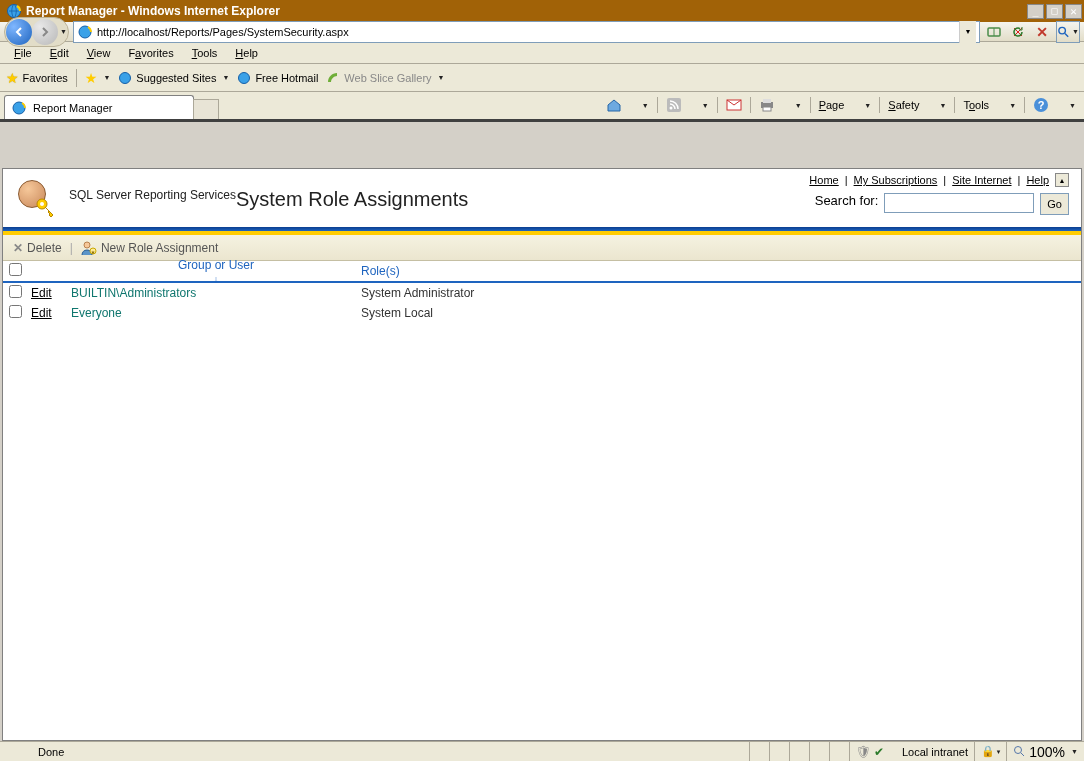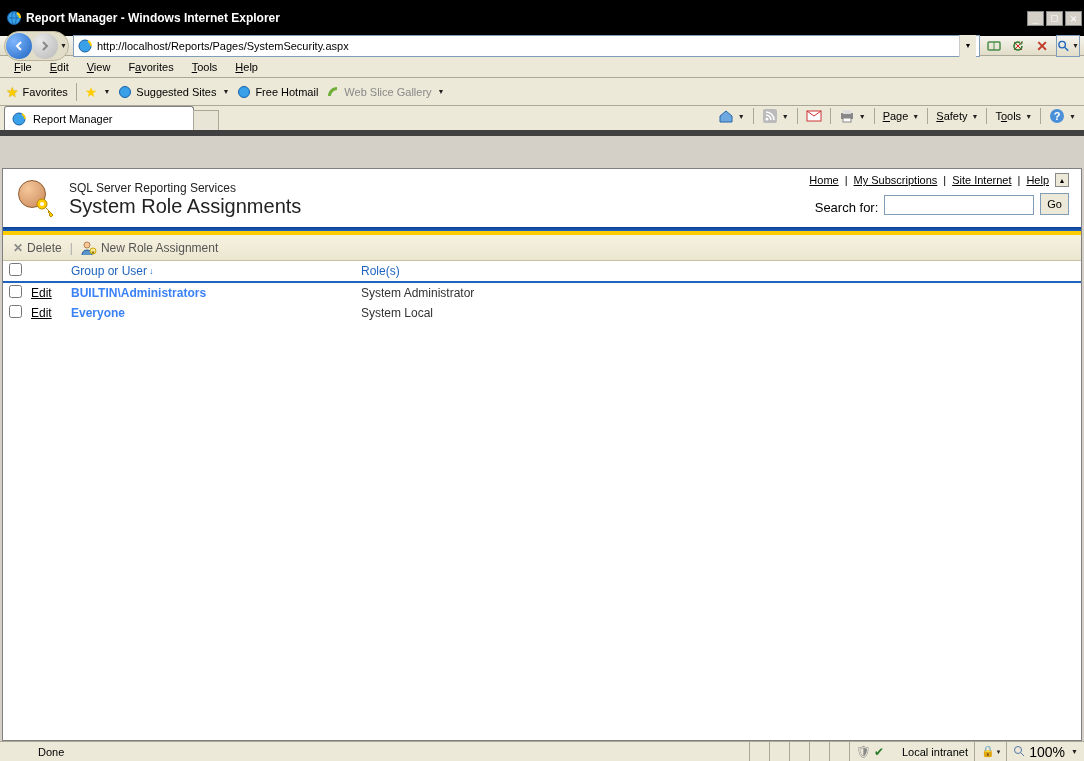--- a/index.html
+++ b/index.html
@@ -1,19 +1,19 @@
 <!DOCTYPE html>
 <html><head>
 <meta charset="utf-8">
 <style>
 * { box-sizing: border-box; margin: 0; padding: 0; font-family: Tahoma, Arial, sans-serif; }
 body { width: 1084px; height: 761px; background: #d4d0c8; overflow: hidden; font-size: 11px; }
 
 
-.titlebar { height: 36px; background: #000000; color: #fff; display: flex; align-items: center; padding: 0 2px; }
+.titlebar { height: 22px; background: #a16207; color: #fff; display: flex; align-items: center; padding: 0 2px; }
 .titlebar .ie-icon { width: 16px; height: 16px; margin: 0 4px; }
 .titlebar .title { flex: 1; font-weight: bold; font-size: 12px; }
 .winbtn { width: 17px; height: 15px; background: #d4d0c8; border: 1px solid #888; margin-left: 2px; display: flex; align-items: center; justify-content: center; cursor: pointer; font-family: monospace; font-size: 10px; line-height: 1; }
 .winbtn.close { font-size: 11px; }
 
 
 .navbar { height: 20px; background: linear-gradient(#f5f4ee,#e2ddc8); border-bottom: 1px solid #aca899; display: flex; align-items: center; padding: 0 4px; gap: 4px; }
 .circle-btn { width: 26px; height: 26px; border-radius: 50%; display: flex; align-items: center; justify-content: center; cursor: pointer; }
 .circle-btn.back { background: radial-gradient(circle at 30% 30%, #7fb7ff, #1e64bf); color: #fff; }
 .circle-btn.fwd { background: radial-gradient(circle at 30% 30%, #e8e8e8, #b8b8b8); color: #888; }
@@ -39,68 +39,68 @@
 .favbar { height: 28px; background: #ece9d8; border-bottom: 1px solid #aca899; display: flex; align-items: center; padding: 0 6px; gap: 8px; }
 .favitem { display: flex; align-items: center; gap: 4px; cursor: pointer; }
 .favitem.main { font-weight: normal; }
 .star { color: #ffcc00; font-size: 14px; text-shadow: 0 0 1px #aa8800; }
 .starplus { position: relative; font-size: 14px; color: #ffcc00; }
 .favsep { width: 1px; height: 18px; background: #aca899; }
 .ie-mini { width: 14px; height: 14px; display: inline-flex; align-items: center; justify-content: center; }
 .disabled-text { color: #888; }
 
 
-.tabbar { height: 30px; background: #ece9d8; border-bottom: 6px solid #404040; display: flex; align-items: flex-end; padding: 0 4px; }
+.tabbar { height: 30px; background: #ece9d8; border-bottom: 3px solid #404040; display: flex; align-items: flex-end; padding: 0 4px; }
 .tab { height: 24px; background: #fff; border: 1px solid #808080; border-bottom: none; border-top-left-radius: 3px; border-top-right-radius: 3px; display: flex; align-items: center; padding: 0 10px 0 6px; gap: 6px; min-width: 190px; cursor: pointer; }
 .tab .ie-mini { width: 16px; height: 16px; }
 .newtab { height: 20px; width: 26px; background: #e8e4d6; border: 1px solid #aca899; border-bottom: none; margin-left: -1px; cursor: pointer; }
 .cmdbar { margin-left: auto; display: flex; align-items: center; gap: 2px; padding-bottom: 4px; }
-.cmdbtn { display: flex; align-items: center; padding: 2px 4px; cursor: pointer; gap: 2px; }
+.cmdbtn { display: flex; align-items: center; padding: 2px 4px; cursor: pointer; gap: 18px; }
 .cmdbtn .icon { width: 16px; height: 16px; display: flex; align-items: center; justify-content: center; font-size: 13px; }
 .cmdsep { width: 1px; height: 16px; background: #aca899; margin: 0 2px; }
 
 
 .content { position: absolute; left: 2px; right: 2px; top: 136px; bottom: 20px; background: #fff; border: 1px solid #808080; overflow: auto; margin-top: 32px; }
 .topright-links { position: absolute; right: 12px; top: 4px; font-size: 11px; display: flex; align-items: center; gap: 6px; }
 .topright-links a { color: #000; text-decoration: underline; cursor: pointer; }
 .topright-links .sep { color: #000; }
 .scroll-up { width: 14px; height: 14px; background: #ece9d8; border: 1px solid #888; display: flex; align-items: center; justify-content: center; font-size: 7px; }
 
-.search-area { position: absolute; right: 12px; top: 24px; display: flex; align-items: flex-end; gap: 6px; font-size: 13px; font-family: Verdana, Arial, sans-serif; }
+.search-area { position: absolute; right: 12px; top: 24px; display: flex; align-items: flex-start; gap: 6px; font-size: 13px; font-family: Verdana, Arial, sans-serif; }
 .search-area input[type=text] { width: 150px; height: 20px; border: 1px solid #7f9db9; padding: 0 3px; font-size: 11px; }
 .gobtn { height: 22px; padding: 0 6px; background: #ece9d8; border: 1px solid #7f9db9; cursor: pointer; font-size: 11px; }
 
 .ssrs-header { display: flex; align-items: center; padding: 10px 14px 8px 14px; gap: 12px; }
 .ssrs-logo { width: 40px; height: 40px; position: relative; }
 .ssrs-logo .person { width: 28px; height: 28px; border-radius: 50%; background: radial-gradient(circle at 35% 30%, #f6c89a, #c8875a); border: 1px solid #8a5a30; position: absolute; left: 1px; top: 1px; }
 .ssrs-logo .key { position: absolute; right: 0; bottom: 0; width: 22px; height: 22px; }
-.ssrs-titles { display: flex; flex-direction: column; }
+.ssrs-titles { display: flex; flex-direction: row; text-align: right; }
 .ssrs-sub { font-size: 12px; font-family: Verdana, Arial, sans-serif; color: #222; }
 .ssrs-main { font-size: 20px; font-family: Verdana, Arial, sans-serif; color: #222; }
 
 .gradient-bar { height: 4px; background: linear-gradient(#0a3d8f,#1e64bf); }
 .yellow-bar { height: 4px; background: #ffcc00; }
 
 .action-bar { height: 26px; background: linear-gradient(#f5f2e1,#ebe6cf); border-bottom: 1px solid #c5bfa3; display: flex; align-items: center; padding: 0 10px; gap: 8px; font-family: Verdana, Arial, sans-serif; font-size: 12px; }
 .action-btn { display: flex; align-items: center; gap: 4px; cursor: pointer; color: #555; }
 .action-sep { color: #aaa; }
 .newrole-icon { width: 16px; height: 16px; position: relative; }
 
 .col-headers { display: flex; align-items: center; height: 22px; padding: 0 10px 0 6px; border-bottom: 2px solid #1e64bf; color: #1e64bf; font-family: Verdana, Arial, sans-serif; font-size: 12px; }
 .col-headers .chk-col { width: 22px; }
 .col-headers .edit-col { width: 40px; }
-.col-headers .group-col { width: 290px; display: flex; align-items: center; gap: 2px; }
+.col-headers .group-col { width: 290px; display: flex; align-items: center; gap: 2px; flex-direction: column; }
 .col-headers .role-col { flex: 1; }
 .col-headers a { color: #1e64bf; text-decoration: none; cursor: pointer; }
 .sort-arrow { font-size: 9px; }
 
 .data-row { display: flex; align-items: center; height: 20px; padding: 0 10px 0 6px; font-family: Verdana, Arial, sans-serif; font-size: 12px; }
 .data-row .chk-col { width: 22px; }
 .data-row .edit-col { width: 40px; }
-.data-row .group-col { width: 290px; color: #3b82f6; font-weight: bold; }
+.data-row .group-col { width: 290px; color: #0f766e; }
 .data-row .role-col { flex: 1; color: #333; }
 .data-row .edit-link { color: #000; text-decoration: underline; cursor: pointer; }
 .data-row input[type=checkbox], .col-headers input[type=checkbox] { width: 13px; height: 13px; }
 
 
 .statusbar { position: absolute; left: 0; right: 0; bottom: 0; height: 20px; background: #ece9d8; border-top: 1px solid #aca899; display: flex; align-items: center; font-size: 11px; }
 .statusbar .pane { height: 100%; border-left: 1px solid #aca899; display: flex; align-items: center; padding: 0 6px; }
 .statusbar .first { flex: 1; border-left: none; padding-left: 6px; margin-left: 32px; }
 .statusbar .small-pane { width: 20px; }
 .zone-icon { color: #2a7a2a; font-size: 12px; }

